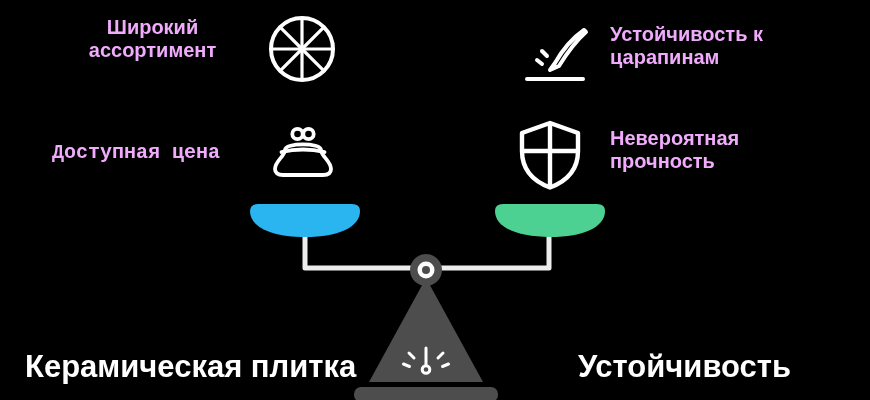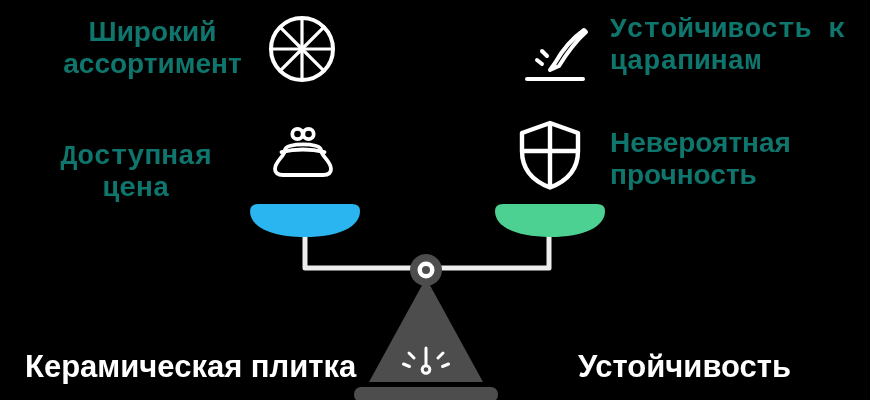--- a/index.html
+++ b/index.html
@@ -8,24 +8,24 @@
     width: 870px;
     height: 400px;
     background: #000;
     overflow: hidden;
     color: #ffffff;
     font-family: "Liberation Sans", sans-serif;
   }
   .feature-title {
     position: absolute;
     font-weight: bold;
-    font-size: 28px;
+    font-size: 20px;
     line-height: 1.16;
     white-space: pre-line;
-    color: #0f766e;
+    color: #f0abfc;
   }
   .centered { text-align: center; }
   .result-label {
     position: absolute;
     font-weight: bold;
     font-size: 31px;
     color: #fff;
     white-space: nowrap;
   }
   .icon { position: absolute; color: #fff; }
@@ -34,21 +34,21 @@
 </head>
 <body>
 
 <div class="canvas">
 
   <div class="feature-title centered" style="left:45px; top:16px; width:215px;">Широкий
 ассортимент</div>
 
   <div class="feature-title centered" style="left:25px; top:141px; width:222px;font-family:Liberation Mono, monospace;">Доступная цена</div>
 
-  <div class="feature-title" style="left:610px; top:14px; width:258px;font-family:Liberation Mono, monospace;">Устойчивость к
+  <div class="feature-title" style="left:610px; top:23px; width:258px;">Устойчивость к
 царапинам</div>
 
   <div class="feature-title" style="left:610px; top:127px; width:258px;">Невероятная
 прочность</div>
 
   <div class="icon" style="left:266px; top:13px;">
     <svg width="72" height="72" viewBox="0 0 72 72" fill="none" stroke="currentColor" stroke-width="4" stroke-linecap="round">
       <circle cx="36" cy="36" r="31"></circle>
       <g stroke-width="3.2">
         <line x1="36" y1="36" x2="67" y2="36"></line>

